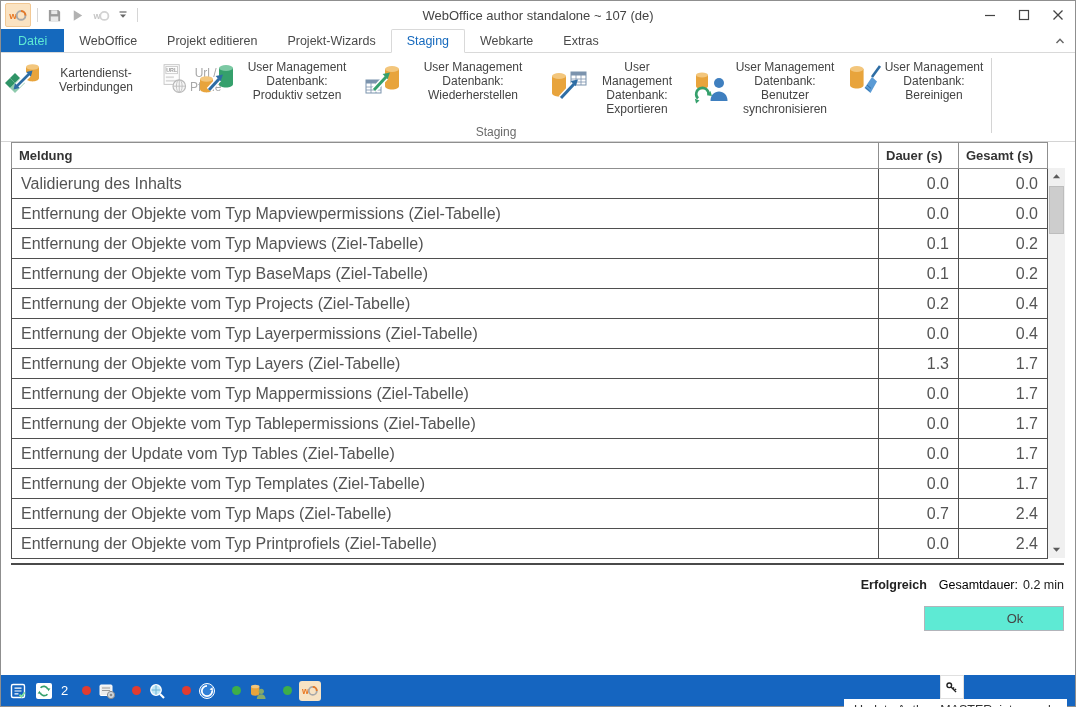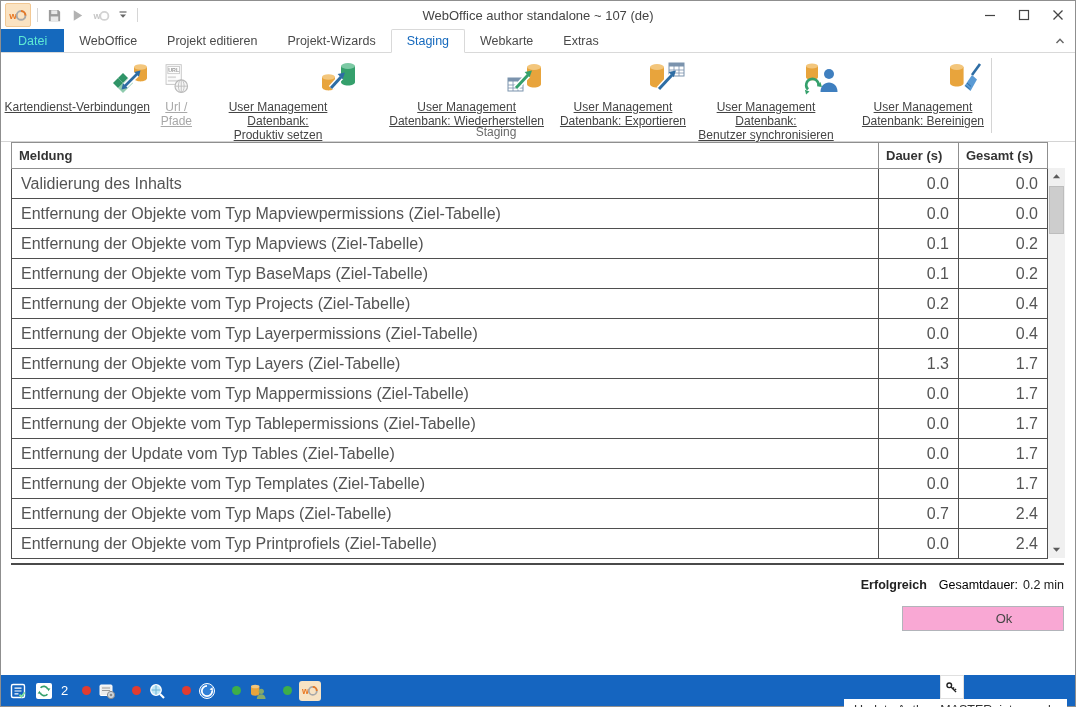--- a/index.html
+++ b/index.html
@@ -18,21 +18,21 @@
 
   
   .tabbar{height:23px;display:flex;align-items:stretch;background:#fff;border-bottom:1px solid #d9d9d9;flex:0 0 auto;font-size:12.5px;}
   .file-tab{background:#1569bd;color:#5eead4;padding:0 17px;display:flex;align-items:center;}
   .tab{padding:0 15px;display:flex;align-items:center;color:#4a4a4a;}
   .tab.active{background:#fff;color:#1569bd;border:1px solid #d9d9d9;border-bottom:1px solid #fff;margin-bottom:-1px;border-radius:2px 2px 0 0;}
   .ribbon-collapse{margin-left:auto;width:30px;display:flex;align-items:center;justify-content:center;}
 
   
   .ribbon{height:89px;position:relative;background:#fff;border-bottom:1px solid #d4d4d4;flex:0 0 auto;display:flex;align-items:flex-start;padding-top:5px;box-sizing:border-box;}
-  .rbtn{display:flex;flex-direction:column;align-items:flex-end;box-sizing:border-box;padding:1px 3px;text-align:center;font-size:12px;color:#444;text-decoration:underline;}
+  .rbtn{display:flex;flex-direction:row;align-items:center;box-sizing:border-box;padding:1px 3px;text-align:center;font-size:12px;color:#444;}
   .rbtn .ric{height:40px;display:flex;align-items:center;justify-content:center;}
   .rbtn .rlbl{line-height:14px;margin-top:1px;}
   .rbtn.disabled{color:#a8a8a8;}
   .ribbon-group-label{position:absolute;left:0;width:990px;bottom:2px;text-align:center;font-size:12px;color:#6a6a6a;}
   .ribbon-sep{position:absolute;left:990px;top:5px;bottom:8px;width:1px;background:#d4d4d4;}
 
   
   .content{flex:1 1 auto;background:#fff;padding:0 10px;box-sizing:border-box;}
   .panel-heading{font-size:15px;font-weight:bold;color:#141414;margin:14px 0 9px 2px;}
   .table-area{display:flex;width:1053px;border-bottom:2px solid #4a4a4a;padding-bottom:4px;}
@@ -43,21 +43,21 @@
   table.results td.num{text-align:right;}
   .vscroll{width:17px;margin-top:26px;height:390px;background:#f0f0f0;display:flex;flex-direction:column;align-items:center;box-sizing:border-box;}
   .sb-btn{width:17px;height:17px;display:flex;align-items:center;justify-content:center;background:#f0f0f0;color:#5a5a5a;flex:0 0 auto;}
   .sb-thumb{width:15px;height:48px;background:#cdcdcd;border:1px solid #bdbdbd;box-sizing:border-box;margin-top:1px;}
   .sb-spacer{flex:1 1 auto;}
 
   .result-line{width:1053px;margin-top:13px;display:flex;justify-content:flex-end;align-items:baseline;font-size:12.5px;color:#222;}
   .result-line .status{font-weight:bold;margin-right:12px;}
   .result-line .dur-label{margin-right:5px;color:#000000;}
   .ok-row{width:1053px;display:flex;justify-content:flex-end;margin-top:14px;}
-  .ok-btn{width:162px;height:25px;background:#f9a8d4;border:1px solid #b2b4ba;font-size:13px;color:#454545;display:flex;align-items:center;justify-content:center;font-family:"Liberation Sans",sans-serif;padding-left:48px;}
+  .ok-btn{width:140px;height:25px;background:#5eead4;border:1px solid #b2b4ba;font-size:13px;color:#454545;display:flex;align-items:center;justify-content:center;font-family:"Liberation Sans",sans-serif;padding-left:48px;}
 
   
   .statusbar{height:31px;background:#1565c0;display:flex;align-items:center;padding:0 8px;box-sizing:border-box;flex:0 0 auto;}
   .sb-ico{display:flex;align-items:center;justify-content:center;margin-right:8px;}
   .count{color:#fff;font-size:13px;margin-right:14px;}
   .ind{display:flex;align-items:center;margin-right:16px;}
   .dot{width:9px;height:9px;border-radius:50%;margin-right:7px;flex:0 0 auto;}
   .dot.red{background:#e03c31;}
   .dot.green{background:#3dae49;}
   .sb-right{margin-left:auto;display:flex;align-items:center;flex-direction:column;}

